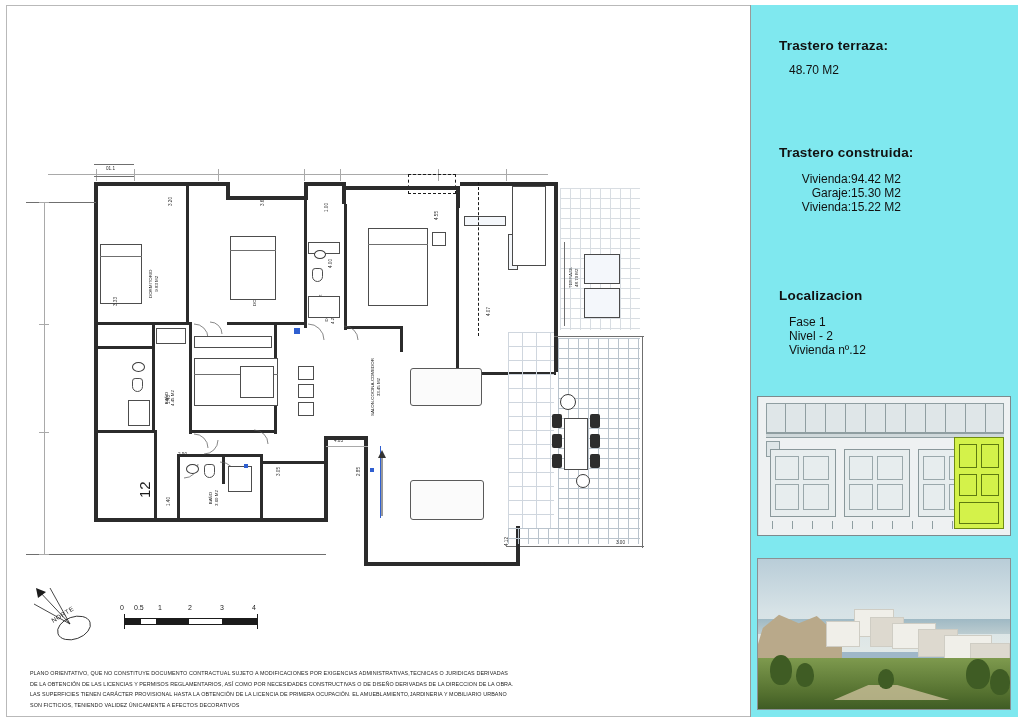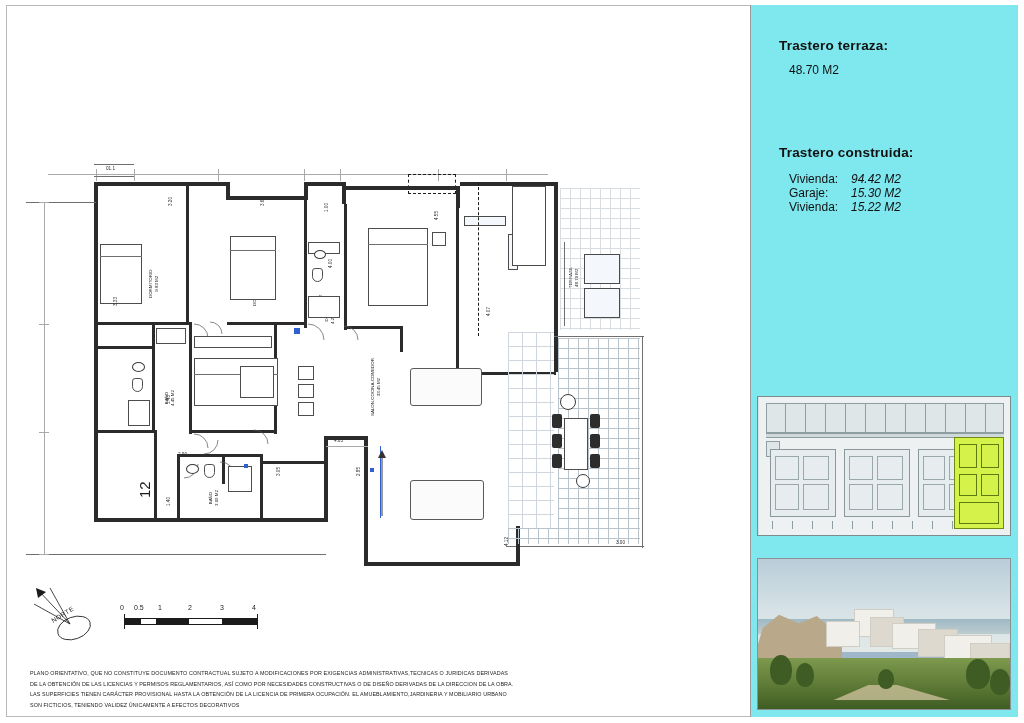--- a/index.html
+++ b/index.html
@@ -45,23 +45,23 @@
   .info-line {
     font-size: 12px;
     white-space: nowrap;
   }
   .info-sub { padding-left: 10px; }
 
   #blk-terraza { top: 33px; }
   #blk-construida { top: 140px; }
   #blk-localizacion { top: 283px; }
 
-  .kv { display: flex; }
+  .kv { display: flex; text-align: right; }
   .kv .k { width: 62px; display: inline-block; }
-  .kv .v { display: inline-block; font-style: italic; }
+  .kv .v { display: inline-block; }
 
   
   #keyplan {
     position: absolute;
     left: 757px; top: 396px;
     width: 254px; height: 140px;
     background: #eef1f2;
     border: 1px solid #7d8a8d;
     overflow: hidden;
   }
@@ -512,20 +512,26 @@
       <div class="info-line info-sub kv">
         <span class="k">Garaje:</span>
         <span class="v">15.30 M2</span>
       </div>
       <div class="info-line info-sub kv">
         <span class="k">Vivienda:</span>
         <span class="v">15.22 M2</span>
       </div>
     </div>
 
+    <div class="info-block" id="blk-localizacion">
+      <div class="info-heading">Localizacion</div>
+      <div class="info-line info-sub" style="margin-top:12px;">Fase 1</div>
+      <div class="info-line info-sub">Nivel - 2</div>
+      <div class="info-line info-sub">Vivienda nº.12</div>
+    </div>
   </div>
 
   <div id="keyplan">
     <div class="kp-base"></div>
 
     <div class="kp-topband">
       <i style="left:18px;"></i>
         <i style="left:38px;"></i>
         <i style="left:58px;"></i>
       <i style="left:78px;"></i>

